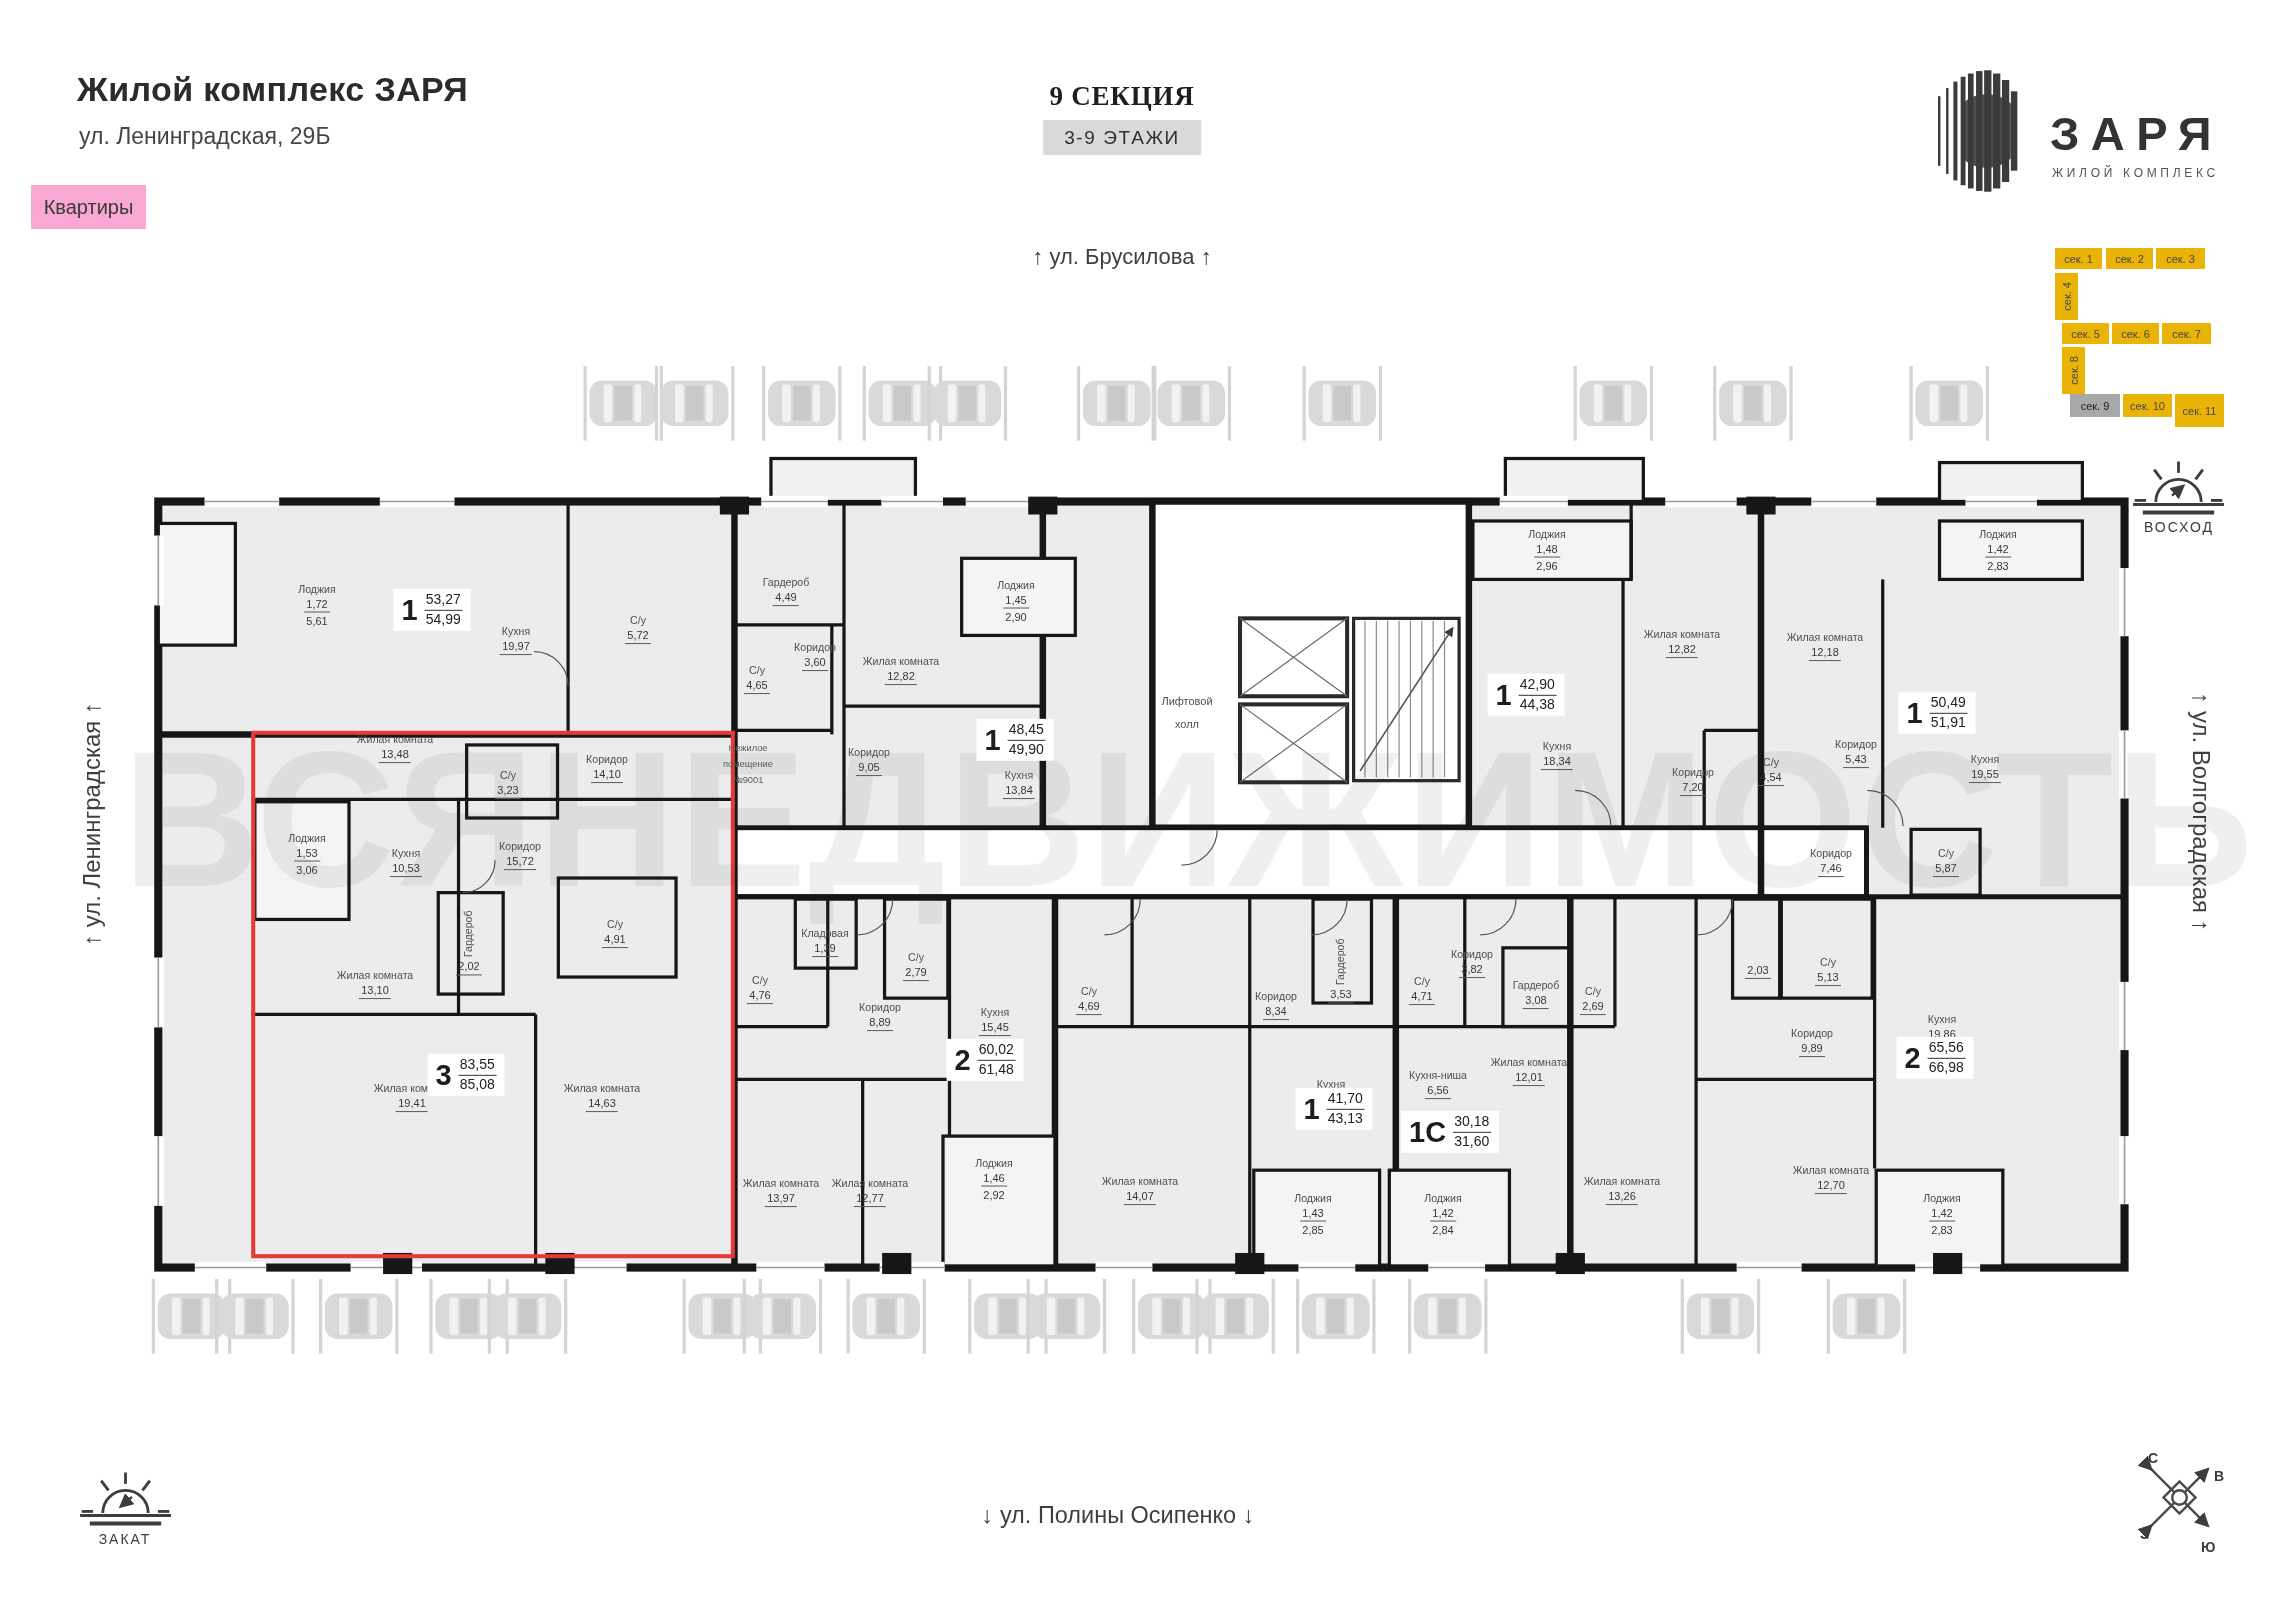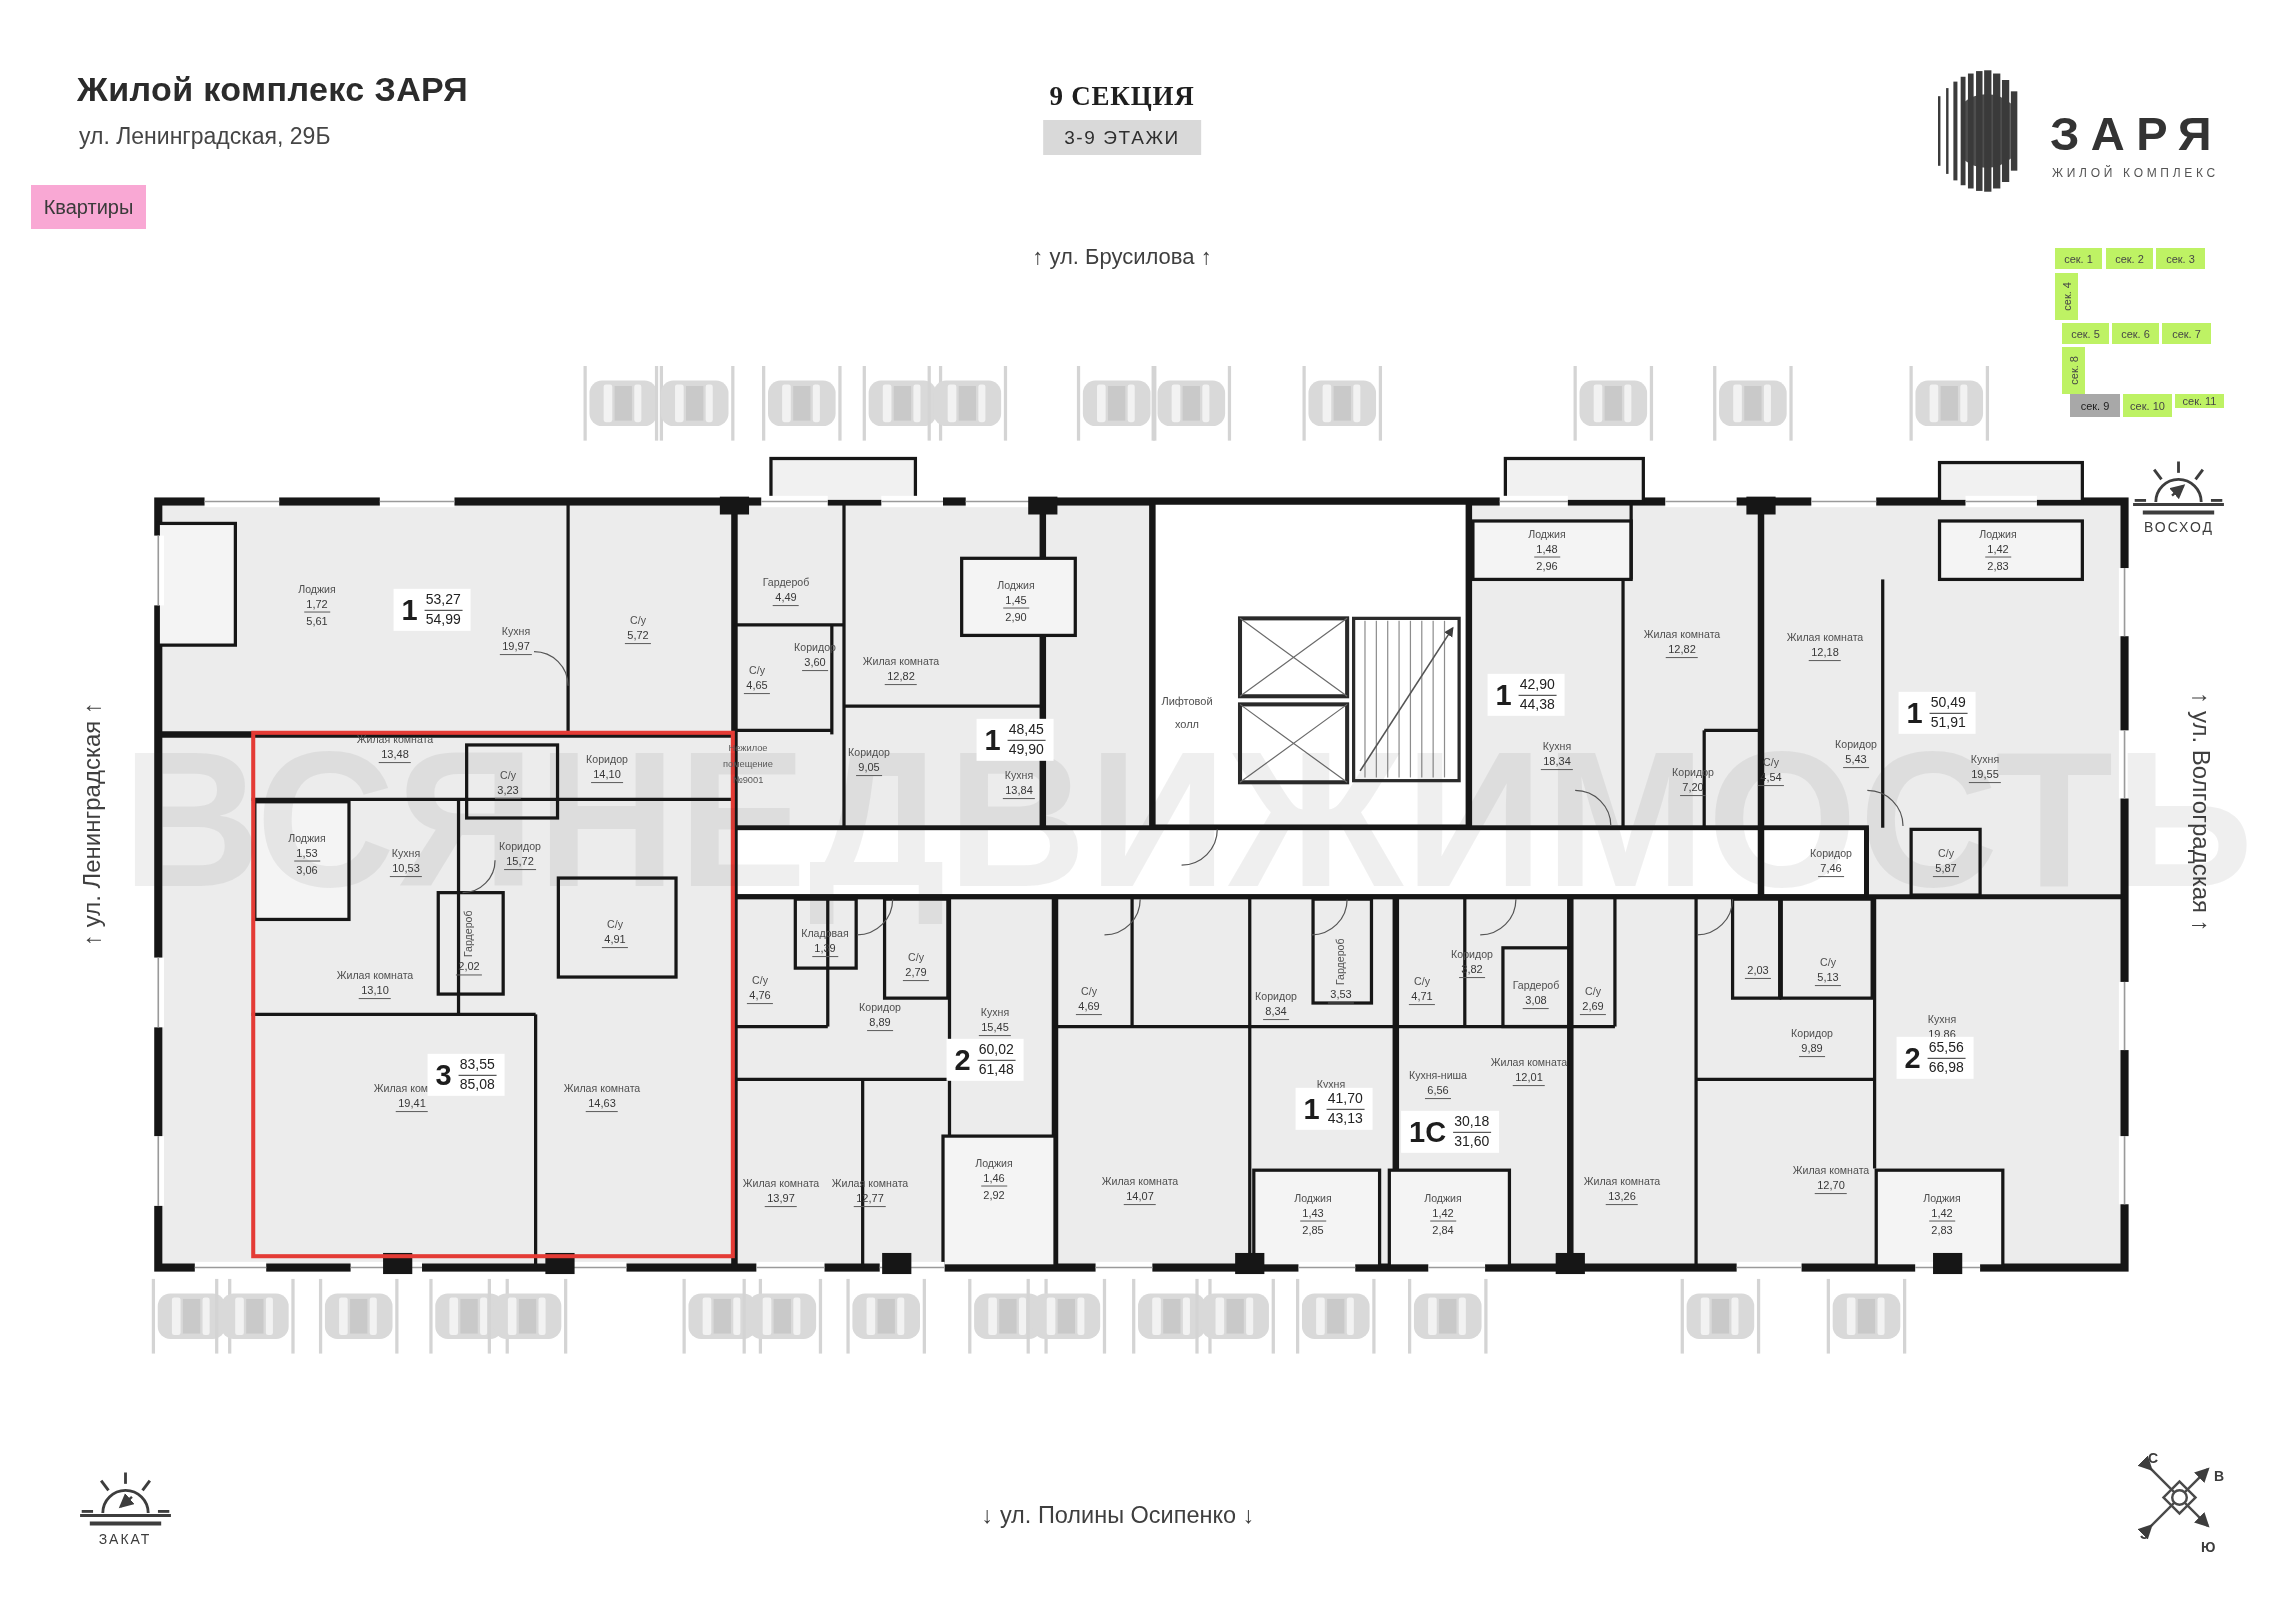--- a/index.html
+++ b/index.html
@@ -18,21 +18,21 @@
   
   .street{color:#3f3f3f;font-size:22px;white-space:nowrap;position:absolute;}
   .street-top{left:1122px;top:244px;transform:translateX(-50%);}
   .street-bottom{left:1118px;top:1502px;transform:translateX(-50%);font-size:23.5px;}
   .street-left{left:92px;top:824px;transform:translate(-50%,-50%) rotate(-90deg);font-size:24px;}
   .street-right{left:2201px;top:812px;transform:translate(-50%,-50%) rotate(90deg);font-size:24px;}
   
   .logo-name{position:absolute;left:2050px;top:106px;font-size:47px;font-weight:600;color:#333;letter-spacing:11.4px;}
   .logo-sub{position:absolute;left:2052px;top:166px;font-size:12px;color:#555;letter-spacing:3.7px;}
   
-  .chip{position:absolute;background:#bef264;color:#464646;font-size:11px;display:flex;align-items:center;justify-content:center;cursor:pointer;}
+  .chip{position:absolute;background:#eab308;color:#464646;font-size:11px;display:flex;align-items:center;justify-content:center;cursor:pointer;}
   .chip.sel{background:#a8a8a8;color:#1c1c1c;}
   .chip.vert span{writing-mode:vertical-rl;transform:rotate(180deg);}
   
   .sunlab{position:absolute;transform:translateX(-50%);font-size:14px;letter-spacing:2px;color:#3c3c3c;}
   .complab{position:absolute;font-size:14px;color:#3c3c3c;font-weight:600;}
   
   .wmark{position:absolute;left:122px;top:708px;width:2078px;font-size:193px;font-weight:700;
          color:#2f2f2f;opacity:.07;letter-spacing:1.6px;white-space:nowrap;pointer-events:none;z-index:4;}
   
   #labels{position:absolute;left:0;top:0;width:100%;height:100%;z-index:6;}
@@ -430,21 +430,21 @@
       </div>
       <div class="chip vert" style="left: 2062px; top: 347px; width: 23px; height: 47px;">
         <span>сек. 8</span>
       </div>
       <div class="chip sel" style="left: 2070px; top: 394px; width: 50px; height: 23px;">
         <span>сек. 9</span>
       </div>
       <div class="chip" style="left: 2123px; top: 394px; width: 49px; height: 23px;">
         <span>сек. 10</span>
       </div>
-      <div class="chip" style="left: 2175px; top: 394px; width: 49px; height: 14px;">
+      <div class="chip" style="left: 2175px; top: 394px; width: 49px; height: 33px;">
         <span>сек. 11</span>
       </div>
     </div>
 
   <div id="labels">
     <div class="corelab" style="left:1187px;top:713px;">Лифтовой
 холл</div>
     <div class="special" style="left:748px;top:765px;">Нежилое
 помещение
 №9001</div>

